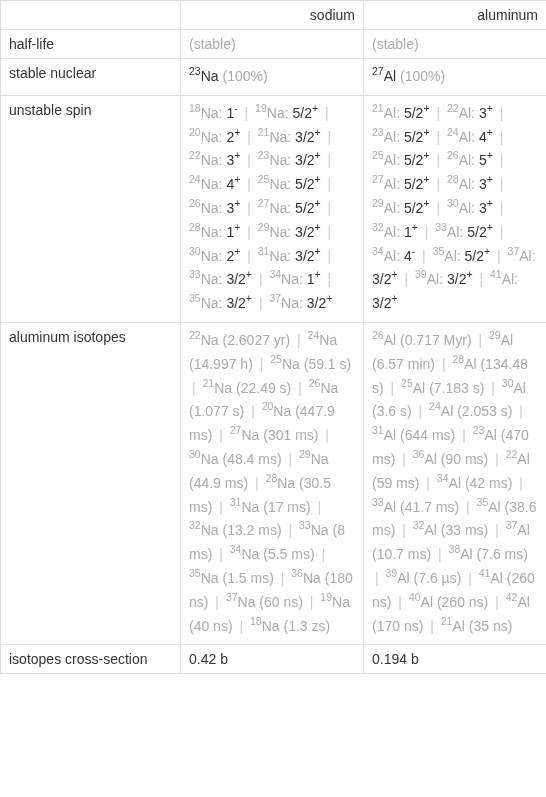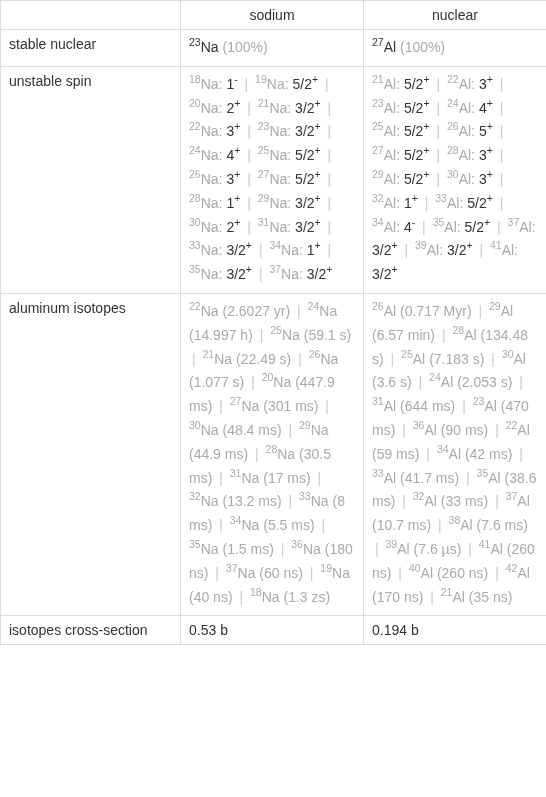--- a/index.html
+++ b/index.html
@@ -18,21 +18,21 @@
   }
   td, th {
     border: 1px solid #ddd;
     padding: 6px 8px;
     vertical-align: top;
     text-align: left;
     word-wrap: break-word;
   }
   th {
     font-weight: normal;
-    text-align: center;
+    text-align: right;
   }
   .col-label {
     width: 180px;
   }
   .col-data {
     width: 183px;
   }
   .gray {
     color: #aaa;
   }
@@ -56,23 +56,28 @@
 <table>
   <colgroup>
     <col class="col-label">
     <col class="col-data">
     <col class="col-data">
   </colgroup>
   <tbody>
       <tr>
     <th></th>
     <th>sodium</th>
-    <th>nuclear</th>
+    <th>aluminum</th>
   </tr>
 
+  <tr>
+    <td>half-life</td>
+    <td><span class="gray">(stable)</span></td>
+    <td><span class="gray">(stable)</span></td>
+  </tr>
 
   <tr>
     <td>stable nuclear</td>
     <td class="cell-content">
       <span class="sup">23</span><span>Na</span>
       <span class="gray">(100%)</span>
     </td>
     <td class="cell-content">
       <span class="sup">27</span><span>Al</span>
       <span class="gray">(100%)</span>
@@ -86,18 +91,18 @@
   </tr>
 
   <tr>
     <td>aluminum isotopes</td>
     <td class="cell-content gray" id="ui-sodium"><span class="sup">22</span>Na <span>(2.6027 yr)</span> <span class="sep">|</span> <span class="sup">24</span>Na <span>(14.997 h)</span> <span class="sep">|</span> <span class="sup">25</span>Na <span>(59.1 s)</span> <span class="sep">|</span> <span class="sup">21</span>Na <span>(22.49 s)</span> <span class="sep">|</span> <span class="sup">26</span>Na <span>(1.077 s)</span> <span class="sep">|</span> <span class="sup">20</span>Na <span>(447.9 ms)</span> <span class="sep">|</span> <span class="sup">27</span>Na <span>(301 ms)</span> <span class="sep">|</span> <span class="sup">30</span>Na <span>(48.4 ms)</span> <span class="sep">|</span> <span class="sup">29</span>Na <span>(44.9 ms)</span> <span class="sep">|</span> <span class="sup">28</span>Na <span>(30.5 ms)</span> <span class="sep">|</span> <span class="sup">31</span>Na <span>(17 ms)</span> <span class="sep">|</span> <span class="sup">32</span>Na <span>(13.2 ms)</span> <span class="sep">|</span> <span class="sup">33</span>Na <span>(8 ms)</span> <span class="sep">|</span> <span class="sup">34</span>Na <span>(5.5 ms)</span> <span class="sep">|</span> <span class="sup">35</span>Na <span>(1.5 ms)</span> <span class="sep">|</span> <span class="sup">36</span>Na <span>(180 ns)</span> <span class="sep">|</span> <span class="sup">37</span>Na <span>(60 ns)</span> <span class="sep">|</span> <span class="sup">19</span>Na <span>(40 ns)</span> <span class="sep">|</span> <span class="sup">18</span>Na <span>(1.3 zs)</span> </td>
     <td class="cell-content gray" id="ui-aluminum"><span class="sup">26</span>Al <span>(0.717 Myr)</span> <span class="sep">|</span> <span class="sup">29</span>Al <span>(6.57 min)</span> <span class="sep">|</span> <span class="sup">28</span>Al <span>(134.48 s)</span> <span class="sep">|</span> <span class="sup">25</span>Al <span>(7.183 s)</span> <span class="sep">|</span> <span class="sup">30</span>Al <span>(3.6 s)</span> <span class="sep">|</span> <span class="sup">24</span>Al <span>(2.053 s)</span> <span class="sep">|</span> <span class="sup">31</span>Al <span>(644 ms)</span> <span class="sep">|</span> <span class="sup">23</span>Al <span>(470 ms)</span> <span class="sep">|</span> <span class="sup">36</span>Al <span>(90 ms)</span> <span class="sep">|</span> <span class="sup">22</span>Al <span>(59 ms)</span> <span class="sep">|</span> <span class="sup">34</span>Al <span>(42 ms)</span> <span class="sep">|</span> <span class="sup">33</span>Al <span>(41.7 ms)</span> <span class="sep">|</span> <span class="sup">35</span>Al <span>(38.6 ms)</span> <span class="sep">|</span> <span class="sup">32</span>Al <span>(33 ms)</span> <span class="sep">|</span> <span class="sup">37</span>Al <span>(10.7 ms)</span> <span class="sep">|</span> <span class="sup">38</span>Al <span>(7.6 ms)</span> <span class="sep">|</span> <span class="sup">39</span>Al <span>(7.6 µs)</span> <span class="sep">|</span> <span class="sup">41</span>Al <span>(260 ns)</span> <span class="sep">|</span> <span class="sup">40</span>Al <span>(260 ns)</span> <span class="sep">|</span> <span class="sup">42</span>Al <span>(170 ns)</span> <span class="sep">|</span> <span class="sup">21</span>Al <span>(35 ns)</span> </td>
   </tr>
 
   <tr>
     <td>isotopes cross-section</td>
-    <td>0.53 b</td>
+    <td>0.42 b</td>
     <td>0.194 b</td>
   </tr>
 
 </tbody>
   </table>
 
 </body></html>

